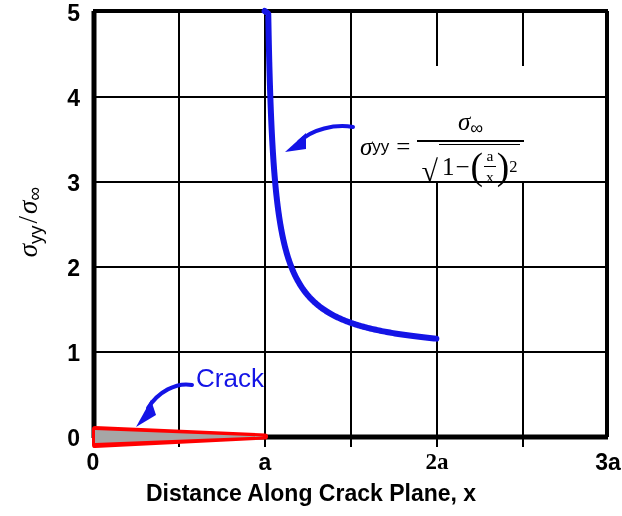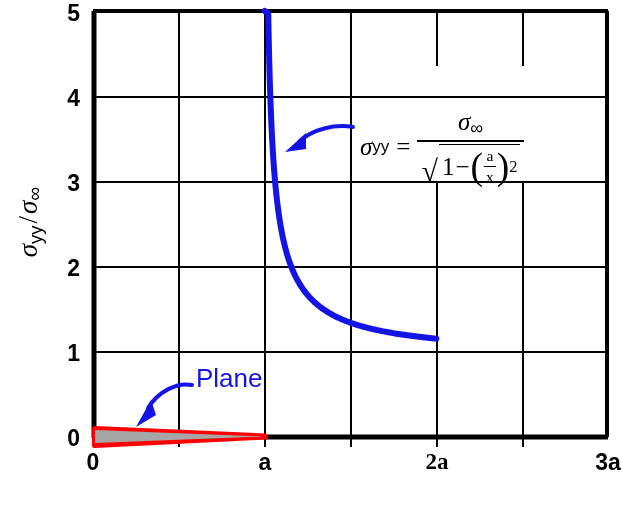--- a/index.html
+++ b/index.html
@@ -244,26 +244,27 @@
   <div class="ylab" style="left:38px; top:170px;width:42px;">3</div>
   <div class="ylab" style="left:38px; top:255px;width:42px;">2</div>
   <div class="ylab" style="left:38px; top:340px;width:42px;">1</div>
   <div class="ylab" style="left:38px; top:425px;width:42px;">0</div>
 
   <div class="xlab" style="left:73px;  top:449px; width:40px;">0</div>
   <div class="xlab" style="left:245px; top:449px; width:40px;">a</div>
   <div class="xlab" style="left:417px; top:449px; width:40px;font-family:Liberation Serif, serif;">2a</div>
   <div class="xlab" style="left:588px; top:449px; width:40px;">3a</div>
 
+  <div id="x-axis-title">Distance Along Crack Plane, x</div>
 
   <div id="y-axis-title">
     <span class="sig">σ</span><span class="sub">yy</span><span class="slash">/</span><span class="sig">σ</span><span class="inf">∞</span>
   </div>
 
-  <div id="crack-label">Plane</div>
+  <div id="crack-label">Crack</div>
 
   <div id="equation">
     <span class="lhs">σ</span>
       <span class="sub">yy</span>
     <span class="eq">=</span>
     <span class="frac">
       <span class="num"><span>σ</span><span class="inf">∞</span></span>
       <span class="bar"></span>
       <span class="den">
         <span class="radical">

